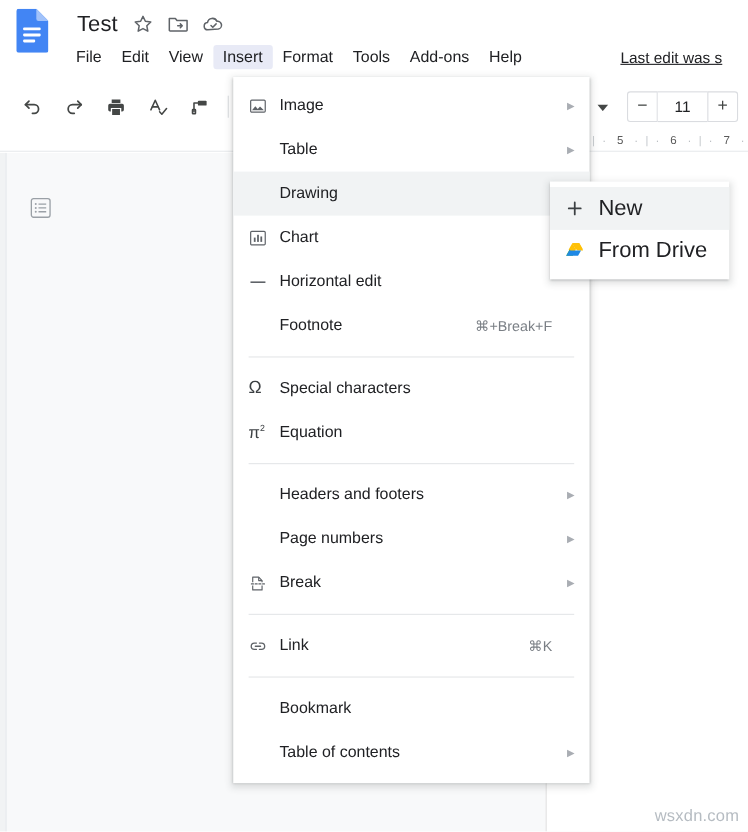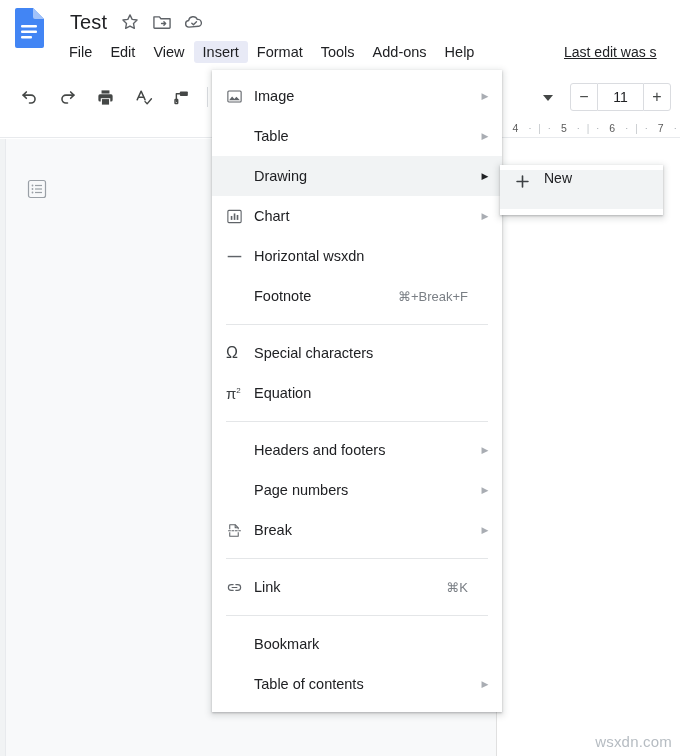--- a/index.html
+++ b/index.html
@@ -108,21 +108,21 @@
     position: absolute; left: 496px; top: 139px; width: 184px; height: 617px;
     background: #ffffff; border-left: 1px solid #e0e0e0;
   }
   .page-left-edge {
     position: absolute; left: 0; top: 139px; width: 6px; height: 617px;
     background: #f1f3f4; border-right: 1px solid #e8eaed;
   }
 
   
   .menu {
-    position: absolute; left: 212px; top: 70px; width: 290px;
+    position: absolute; left: 212px; top: 70px; width: 324px;
     background: #ffffff;
     box-shadow: 0 2px 6px 2px rgba(60,64,67,.15), 0 1px 2px 0 rgba(60,64,67,.3);
     padding: 6px 0 8px 0; z-index: 40;
   }
   .mrow {
     position: relative; height: 40px; display: flex; align-items: center;
     padding: 0 10px 0 14px; cursor: pointer; font-size: 14.5px; color: #202124;
   }
   .mrow.hl { background: #f1f3f4; }
   .mrow.disabled { color: #bdc1c6; cursor: default; }
@@ -145,22 +145,22 @@
   .m-sep { height: 1px; background: #e4e6e8; margin: 8px 14px; }
 
   
   .submenu {
     position: absolute; left: 500px; top: 165px; width: 163px;
     background: #ffffff;
     box-shadow: 0 2px 6px 2px rgba(60,64,67,.15), 0 1px 2px 0 rgba(60,64,67,.3);
     padding: 5px 0 6px 0; z-index: 60;
   }
   .srow {
-    height: 39px; display: flex; 
-    padding: 0 12px 0 14px; cursor: pointer; font-size: 14px; color: #202124;
+    height: 39px; display: flex; align-items: center;
+    padding: 0 12px 0 14px; cursor: pointer; font-size: 20px; color: #202124;
   }
   .srow.hl { background: #f1f3f4; }
   .s-ico {
     width: 30px; min-width: 30px; height: 22px;
     display: flex; align-items: center; justify-content: flex-start;
     color: #3c4043;
   }
 
   .watermark {
     position: absolute; right: 8px; bottom: 6px;
@@ -349,21 +349,21 @@
       <span class="m-accel"></span>
       <span class="m-arrow">▶</span>
     </div>
 
     <div class="mrow">
       <span class="m-ico">
         <svg viewBox="0 0 20 20" width="17" height="17">
             <rect x="2" y="9.2" width="16" height="1.7" fill="currentColor"></rect>
           </svg>
       </span>
-      <span class="m-label">Horizontal wsxdn</span>
+      <span class="m-label">Horizontal edit</span>
       <span class="m-accel"></span>
       <span class="m-arrow"></span>
     </div>
 
     <div class="mrow">
       <span class="m-ico"></span>
       <span class="m-label">Footnote</span>
       <span class="m-accel">⌘+Break+F</span>
       <span class="m-arrow"></span>
     </div>
@@ -454,17 +454,38 @@
 
   <div class="submenu">
     <div class="srow hl">
       <span class="s-ico">
         <svg viewBox="0 0 20 20" width="17" height="17" stroke="currentColor" stroke-width="1.9" stroke-linecap="round">
           <path d="M10 3.6v12.8M3.6 10h12.8"></path>
         </svg>
       </span>
       <span class="m-label">New</span>
     </div>
+    <div class="srow">
+      <span class="s-ico">
+        <svg viewBox="0 0 20 18" width="19" height="17">
+          <path d="M6.55 1.2h6.9l-3.45 6.1z" fill="#ffc107" transform="translate(0,0)"></path>
+          <path d="M6.6 1.3L10 7.2 6.55 13.1 3.1 7.2z" fill="#ffc107"></path>
+          <path d="M3.1 7.4L6.5 13.2h10L13.2 7.4z" fill="#1e88e5" opacity="0"></path>
+          <path d="M6.55 1.3h6.9l3.45 6h-6.9z" fill="#ffc107"></path>
+          <path d="M0.6 13.3L4 7.3l3.45 6z" fill="#34a853"></path>
+          <path d="M4 7.3L7.45 1.3h6.1L10 7.3z" fill="#ffc107" opacity="0"></path>
+          <path d="M3.9 7.3l3.5-6 3.45 6-3.5 6z" fill="#34a853" opacity="0"></path>
+          <g>
+            <path d="M7.5 1.2h5.6l3.9 6.9h-5.6z" fill="#ffc107"></path>
+            <path d="M7.45 1.3L3.6 8.2 0.6 13.4l3.9-6.9z" fill="#34a853" opacity="0"></path>
+            <path d="M7.5 1.25L0.8 13.1l2.9-5.1z" fill="#34a853"></path>
+            <path d="M0.85 13.15h11.3l2.85-5.05H3.75z" fill="#1e88e5"></path>
+            <path d="M3.7 8.1L7.5 1.25l3.9 6.85z" fill="#34a853" opacity="0"></path>
+          </g>
+        </svg>
+      </span>
+      <span class="m-label">From Drive</span>
+    </div>
   </div>
 
   <div class="watermark">wsxdn.com</div>
 
 </div>
 
 </body></html>

